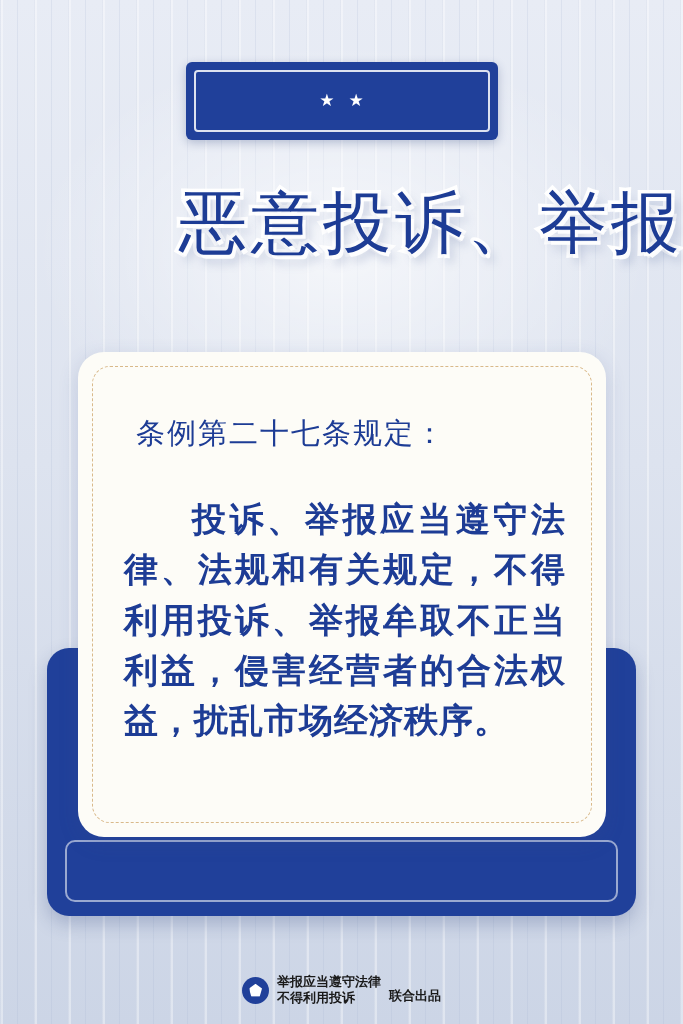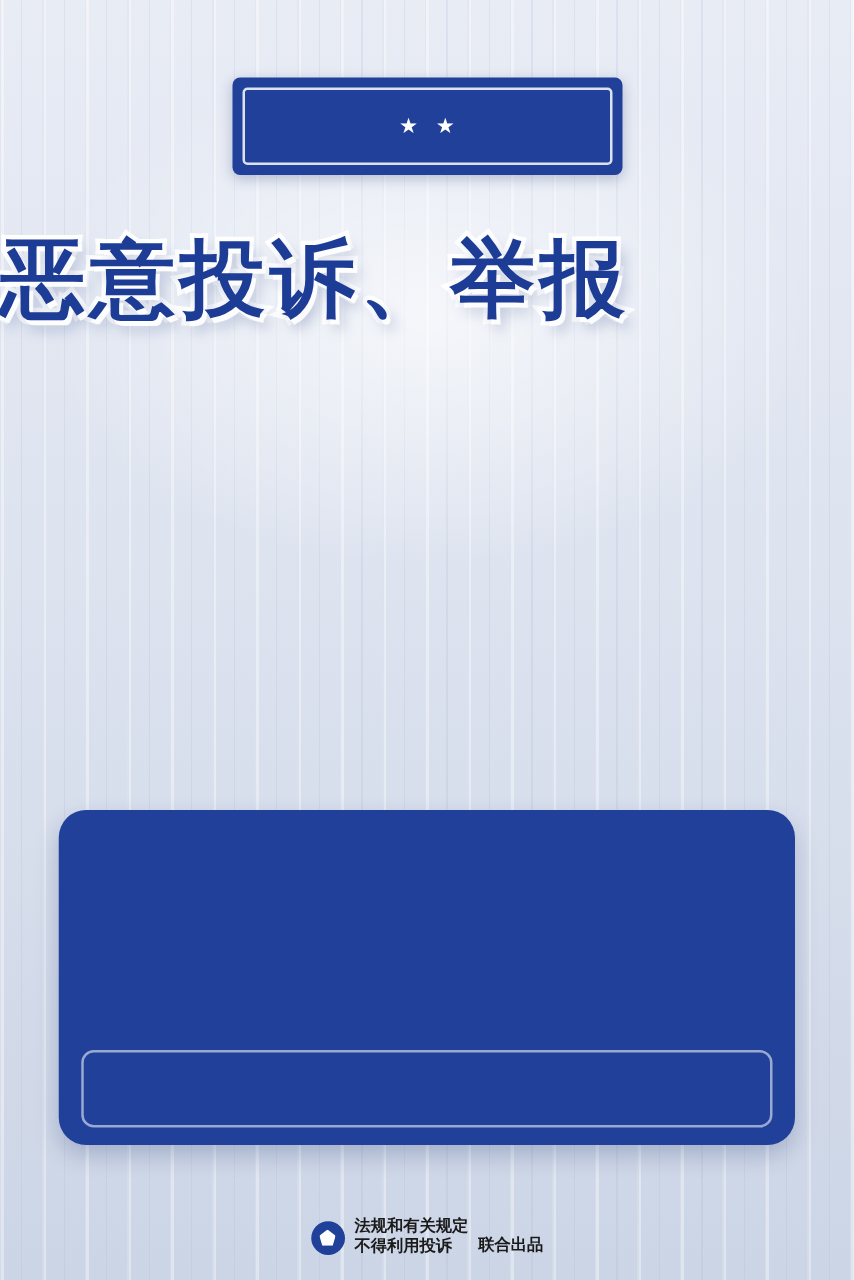--- a/index.html
+++ b/index.html
@@ -96,23 +96,23 @@
     font-family: "DejaVu Sans", "Liberation Sans", sans-serif;
     white-space: nowrap;
   }
 
   
   .headline {
     position: absolute;
     left: 0;
     right: 0;
     top: 178px;
-    text-align: left;
+    text-align: right;
     font-size: 68px;
-    font-weight: bold;
+    font-weight: normal;
     letter-spacing: 4px;
     color: #1d3c95;
     font-family: "DejaVu Sans", "Liberation Sans", sans-serif;
     -webkit-text-stroke: 7px #ffffff;
     paint-order: stroke fill;
     text-shadow:
        3px 4px 0 rgba(255,255,255,0.9),
        6px 8px 10px rgba(90,110,160,0.35);
     white-space: nowrap;
   }
@@ -252,22 +252,27 @@
       <span class="star">★</span>
     </div>
   </div>
 
   <div class="headline">恶意投诉、举报</div>
 
   <div class="backcard">
     <div class="backcard-line"></div>
   </div>
 
+  <div class="card">
+    <div class="card-dash"></div>
+    <div class="card-lead">条例第二十七条规定：</div>
+    <div class="card-body">投诉、举报应当遵守法律、法规和有关规定，不得利用投诉、举报牟取不正当利益，侵害经营者的合法权益，扰乱市场经济秩序。</div>
+  </div>
 
   <div class="footer">
     <div class="logo"></div>
     <div class="footer-lines">
-      <span class="footer-line">法规和有关规定</span>
+      <span class="footer-line">举报应当遵守法律</span>
       <span class="footer-line">不得利用投诉</span>
     </div>
     <span class="footer-right">联合出品</span>
   </div>
 </div>
 
 </body></html>

